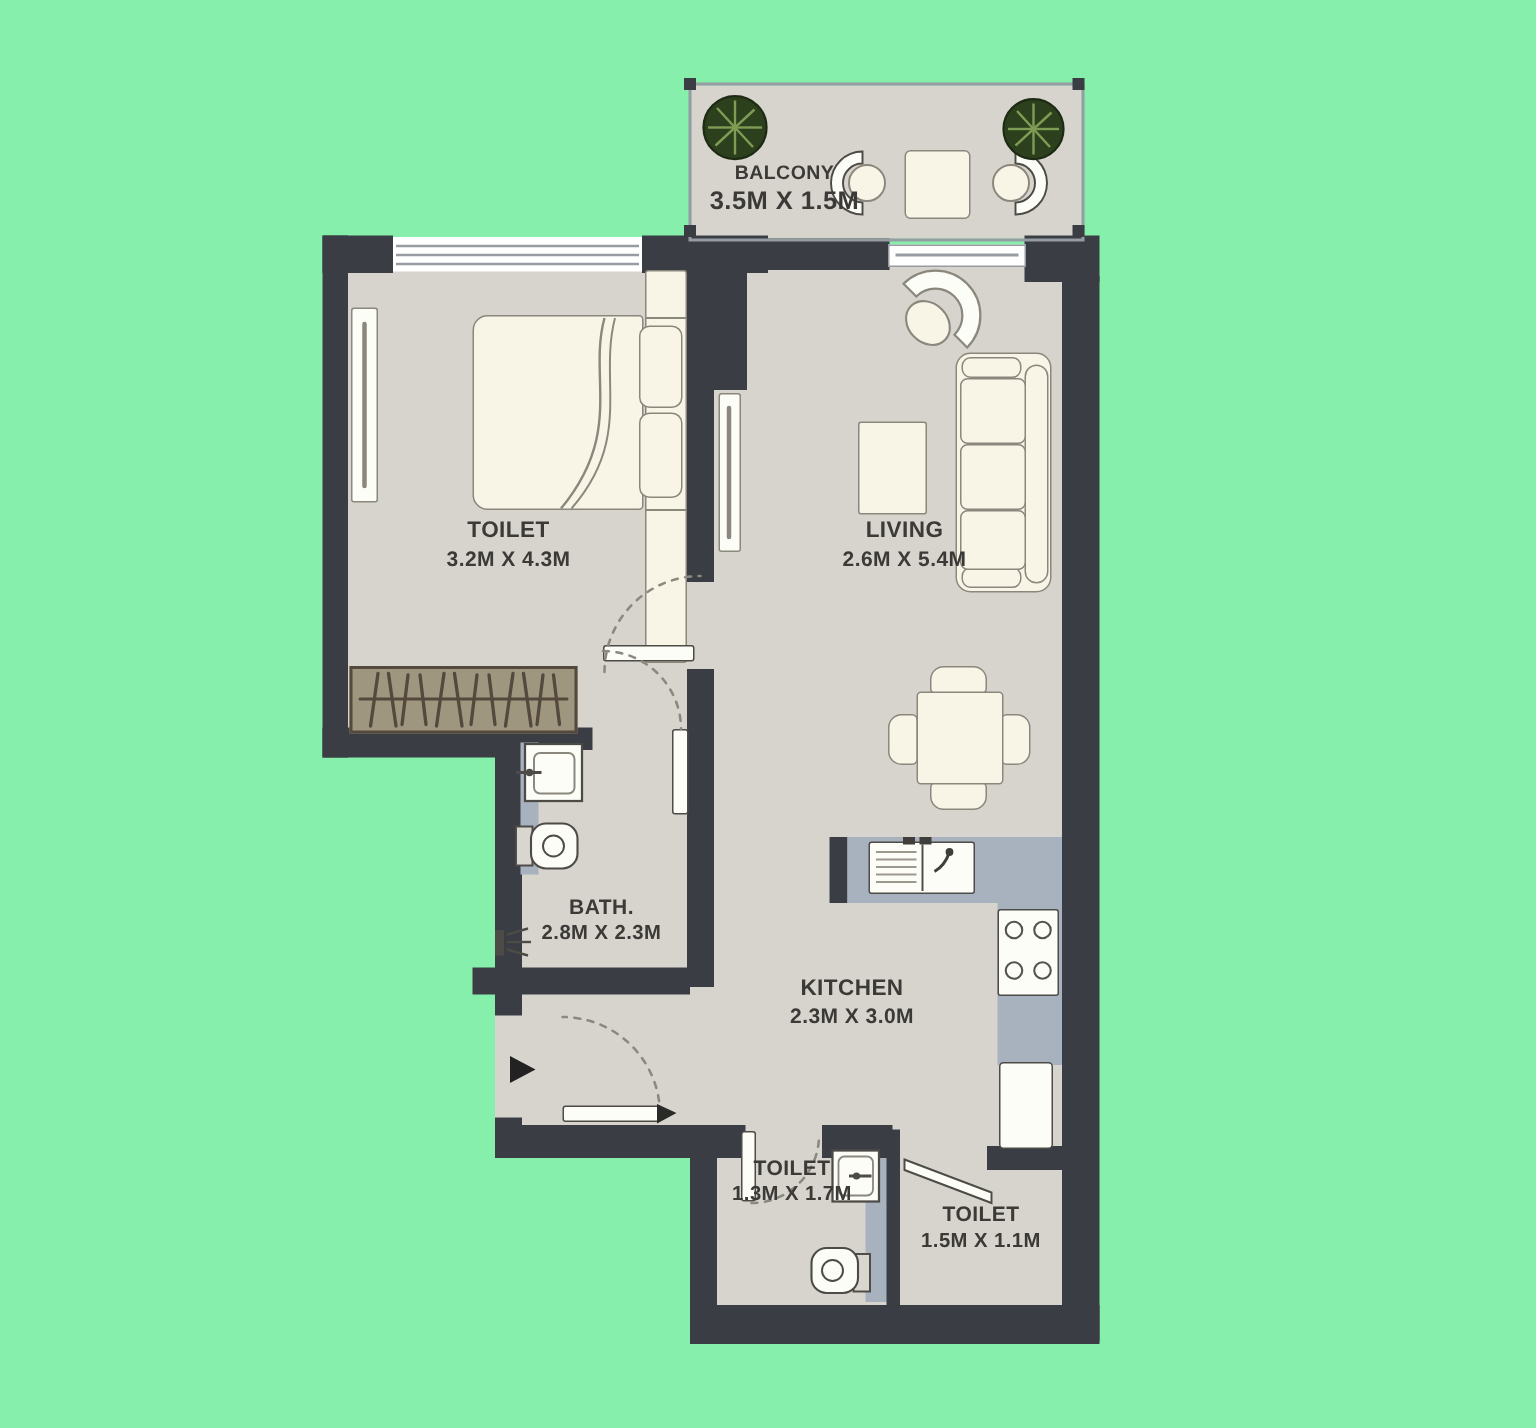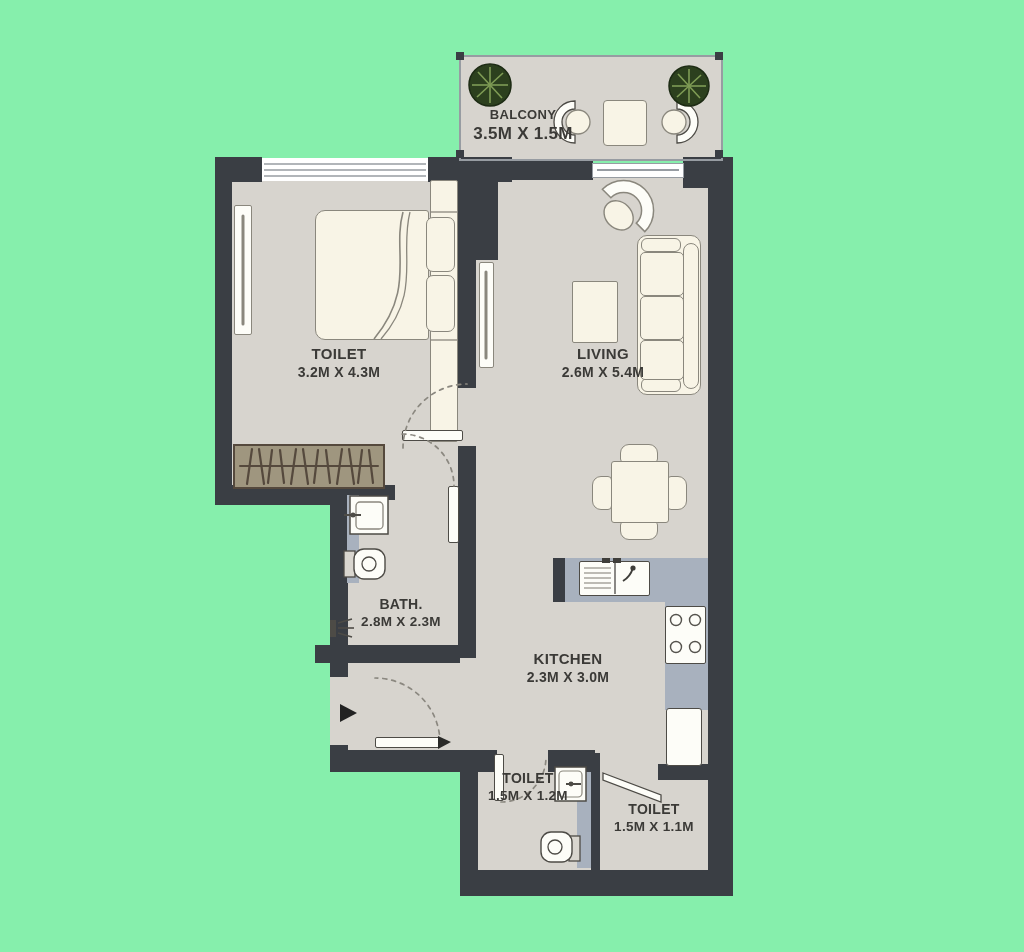--- a/index.html
+++ b/index.html
@@ -279,20 +279,20 @@
   <div class="label md" style="left:401px;top:596px;">
     <span class="nm">BATH.</span>
     <span class="dm">2.8M X 2.3M</span>
   </div>
   <div class="label lg" style="left:568px;top:650px;">
     <span class="nm">KITCHEN</span>
     <span class="dm">2.3M X 3.0M</span>
   </div>
   <div class="label md" style="left:528px;top:770px;">
     <span class="nm">TOILET</span>
-    <span class="dm">1.5M X 1.2M</span>
+    <span class="dm">1.3M X 1.7M</span>
   </div>
   <div class="label md" style="left:654px;top:801px;">
     <span class="nm">TOILET</span>
     <span class="dm">1.5M X 1.1M</span>
   </div>
 
 </div>
 
 </body></html>

